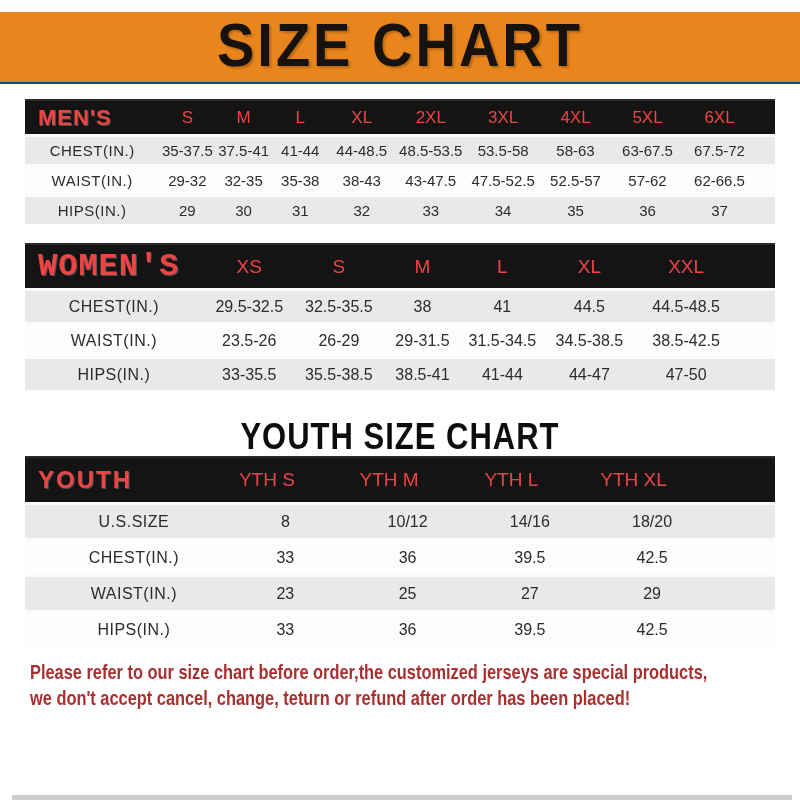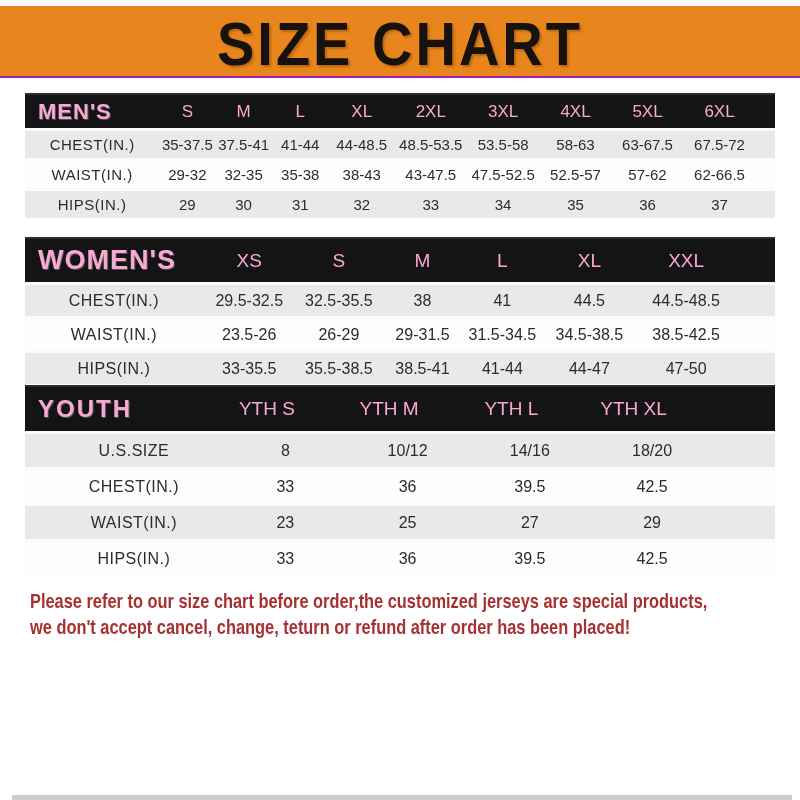--- a/index.html
+++ b/index.html
@@ -6,25 +6,25 @@
   body {
     width: 800px; height: 800px;
     background: #ffffff;
     font-family: "Liberation Sans", sans-serif;
     position: relative;
     overflow: hidden;
   }
 
   
   .banner {
-    margin-top: 6px;
+    margin-top: 12px;
     height: 72px;
     background: #e8861d;
-    display: flex; align-items: flex-end; justify-content: center;
-    border-bottom: 2px solid #a21caf;
+    display: flex; align-items: flex-start; justify-content: center;
+    border-bottom: 2px solid #0c4a6e;
     box-sizing: border-box;
   }
   .banner-title {
     display: inline-block;
     font-weight: bold;
     font-size: 56px;
     letter-spacing: 3px;
     color: #17120e;
     transform: scaleY(1.08);
     text-shadow: 2px 2px 2px rgba(100,50,0,0.35);
@@ -56,21 +56,21 @@
     margin: 0 auto;
     border-collapse: collapse;
     table-layout: fixed;
   }
   .sec-men   .size-table { margin-top: 15px; }
   .sec-women .size-table { margin-top: 19px; }
   .sec-youth .size-table { margin-top: 1px; }
 
   .size-table thead th {
     background: #141414;
-    color: #f9a8d4;
+    color: #ef4444;
     font-weight: normal;
     text-align: center;
     border-top: 2px solid #2b2b2b;
     white-space: nowrap;
   }
   .size-table thead th.group-label {
     text-align: left;
     padding-left: 13px;
     font-weight: bold;
     text-shadow: 1px 1px 0 rgba(255,255,255,0.25);
@@ -84,21 +84,21 @@
     white-space: nowrap;
   }
   .size-table tbody td.row-label { letter-spacing: 0.5px; }
 
   
   .tbl-men   thead th { height: 31px; font-size: 17px; }
   .tbl-men   thead th.group-label { font-size: 22px; letter-spacing: 1px; }
   .tbl-men   tbody td { height: 25px; font-size: 15px; }
 
   .tbl-women thead th { height: 41px; font-size: 19px; }
-  .tbl-women thead th.group-label { font-size: 27px; letter-spacing: 1px; }
+  .tbl-women thead th.group-label { font-size: 32px; letter-spacing: 1px; font-family: Liberation Mono, monospace; }
   .tbl-women tbody td { height: 29px; font-size: 16px; }
 
   .tbl-youth thead th { height: 42px; font-size: 19px; }
   .tbl-youth thead th.group-label { font-size: 24px; letter-spacing: 2px; }
   .tbl-youth tbody td { height: 31px; font-size: 16px; padding-left: 38px; }
 
   
   .note { margin: 13px 0 0 30px; }
   .note p {
     margin: 0;
@@ -254,20 +254,21 @@
             <td>41-44</td>
             <td>44-47</td>
             <td>47-50</td>
             <td class="spacer"></td>
           </tr>
         </tbody>
     </table>
   </section>
 
   <section class="sec-youth">
+    <h2 class="section-heading"><span class="squeeze">YOUTH SIZE CHART</span></h2>
     <table class="size-table tbl-youth">
       <colgroup>
         <col style="width:24.1%">
           <col style="width:16.3%">
           <col style="width:16.3%">
           <col style="width:16.3%">
           <col style="width:16.3%">
           <col style="width:10.7%">
       </colgroup>
       <thead>

